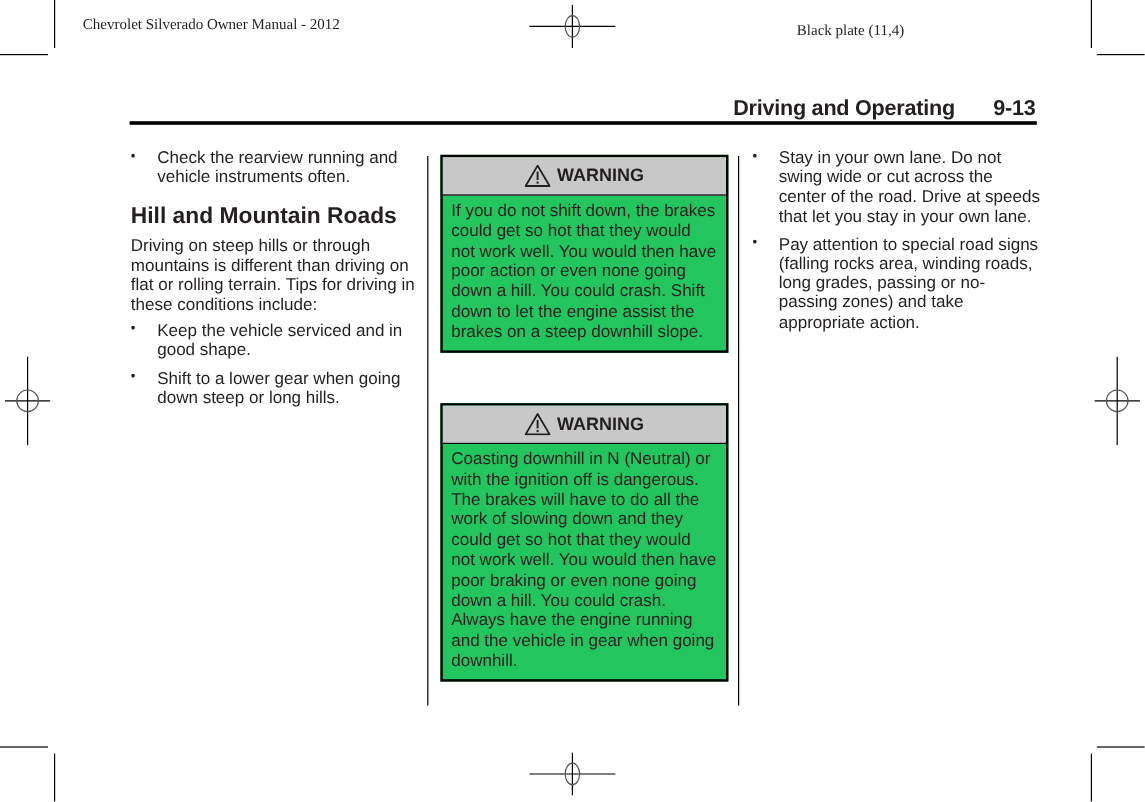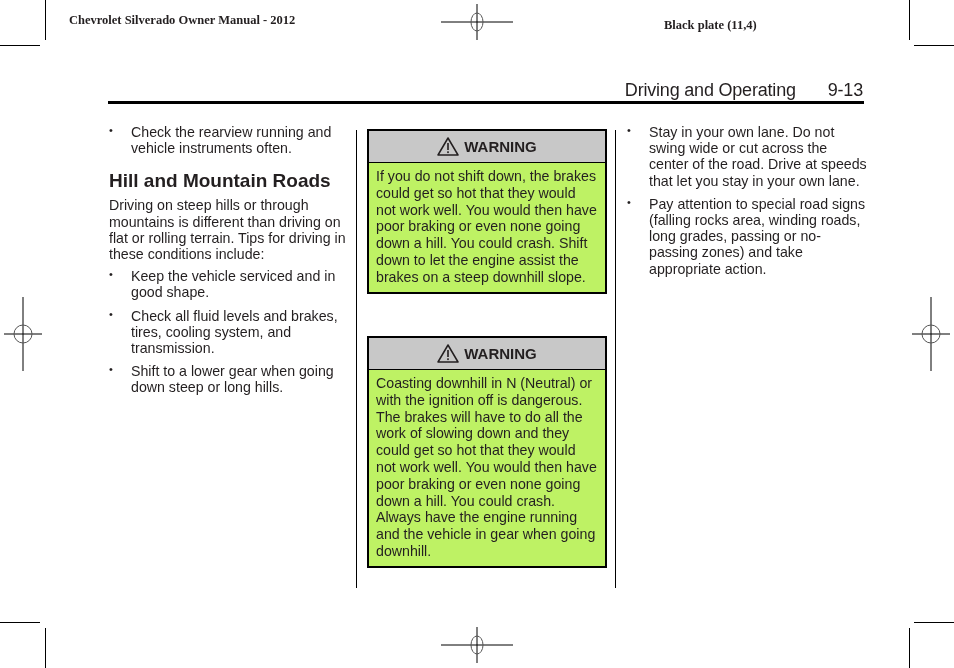--- a/index.html
+++ b/index.html
@@ -1,29 +1,29 @@
 <!DOCTYPE html>
 <html><head>
   <meta charset="utf-8">
   <style>
     html, body { margin: 0; padding: 0; }
     body {
       width: 954px; height: 668px; position: relative; overflow: hidden;
       background: #ffffff; color: #231f20;
       font-family: "Liberation Sans", sans-serif;
     }
-    .abs { position: absolute; font-weight: bold; }
+    .abs { position: absolute; }
     .serif { font-family: "Liberation Serif", serif; }
     .plate-header { font-size: 12.5px; top: 13px; }
     .hline { position: absolute; background: #000; height: 1px; }
     .vline { position: absolute; background: #000; width: 1px; }
 
     .running-head {
       position: absolute; top: 80px; right: 91px;
-      font-weight: normal; font-size: 18px; color: #231f20;
+      font-weight: bold; font-size: 18px; color: #231f20;
       display: flex; gap: 32px; font-stretch: condensed; letter-spacing: -0.2px;
     }
     .rule { position: absolute; left: 108px; top: 101px; width: 756px; height: 3px; background: #000; }
 
     .col { position: absolute; font-size: 14.2px; line-height: 16.2px; }
     .col1 { left: 109px; top: 124px; width: 240px; }
     .col3 { left: 627px; top: 124px; width: 240px; }
     ul.bullets { list-style: none; margin: 0; padding: 0; }
     ul.bullets li { position: relative; padding-left: 22px; margin-bottom: 7px; }
     ul.bullets li::before {
@@ -31,21 +31,21 @@
     }
     .section-title {
       font-weight: bold; font-size: 19px; line-height: 22px; margin: 14px 0 5px 0;
     }
     p.body { margin: 0 0 6px 0; }
 
     .col-divider { position: absolute; width: 1px; background: #000; }
 
     .warn {
       position: absolute; left: 367px; width: 236px;
-      border: 2px solid #000; background: #bef264;
+      border: 2px solid #000; background: #22c55e;
     }
     .warn-head {
       background: #c8c8c8; border-bottom: 1.5px solid #000;
       height: 31px; display: flex; align-items: center; justify-content: center;
       gap: 5px; font-weight: bold; font-size: 15px;
     }
     .warn-head svg { display: block; }
     .warn-body { padding: 5px 7px 6px 7px; font-size: 14.2px; line-height: 16.8px; }
   </style>
 </head>
@@ -99,40 +99,39 @@
 <div class="rule"></div>
 
 <div class="col col1">
   <ul class="bullets">
     <li>Check the rearview running and vehicle instruments often.</li>
   </ul>
   <div class="section-title">Hill and Mountain Roads</div>
   <p class="body">Driving on steep hills or through mountains is different than driving on flat or rolling terrain. Tips for driving in these conditions include:</p>
   <ul class="bullets">
     <li>Keep the vehicle serviced and in good shape.</li>
-    <li>Check all fluid levels and brakes, tires, cooling system, and transmission.</li>
     <li>Shift to a lower gear when going down steep or long hills.</li>
   </ul>
 </div>
 
 <div class="col-divider" style="left:356px; top:130px; height:458px;"></div>
 <div class="col-divider" style="left:615px; top:130px; height:458px;"></div>
 
 <div class="warn" style="top:129px;">
   <div class="warn-head">
     <span>
       <svg width="22" height="19" viewBox="0 0 22 19">
         <polygon points="11,1 21,18 1,18" fill="none" stroke="#231f20" stroke-width="1.5" stroke-linejoin="round"></polygon>
         <rect x="10.2" y="6" width="1.6" height="7" fill="#231f20"></rect>
         <rect x="10.2" y="14.3" width="1.6" height="1.8" fill="#231f20"></rect>
       </svg>
     </span>
     <span>WARNING</span>
   </div>
-  <div class="warn-body">If you do not shift down, the brakes could get so hot that they would not work well. You would then have poor braking or even none going down a hill. You could crash. Shift down to let the engine assist the brakes on a steep downhill slope.</div>
+  <div class="warn-body">If you do not shift down, the brakes could get so hot that they would not work well. You would then have poor action or even none going down a hill. You could crash. Shift down to let the engine assist the brakes on a steep downhill slope.</div>
 </div>
 
 <div class="warn" style="top:336px;">
   <div class="warn-head">
     <span>
       <svg width="22" height="19" viewBox="0 0 22 19">
         <polygon points="11,1 21,18 1,18" fill="none" stroke="#231f20" stroke-width="1.5" stroke-linejoin="round"></polygon>
         <rect x="10.2" y="6" width="1.6" height="7" fill="#231f20"></rect>
         <rect x="10.2" y="14.3" width="1.6" height="1.8" fill="#231f20"></rect>
       </svg>

